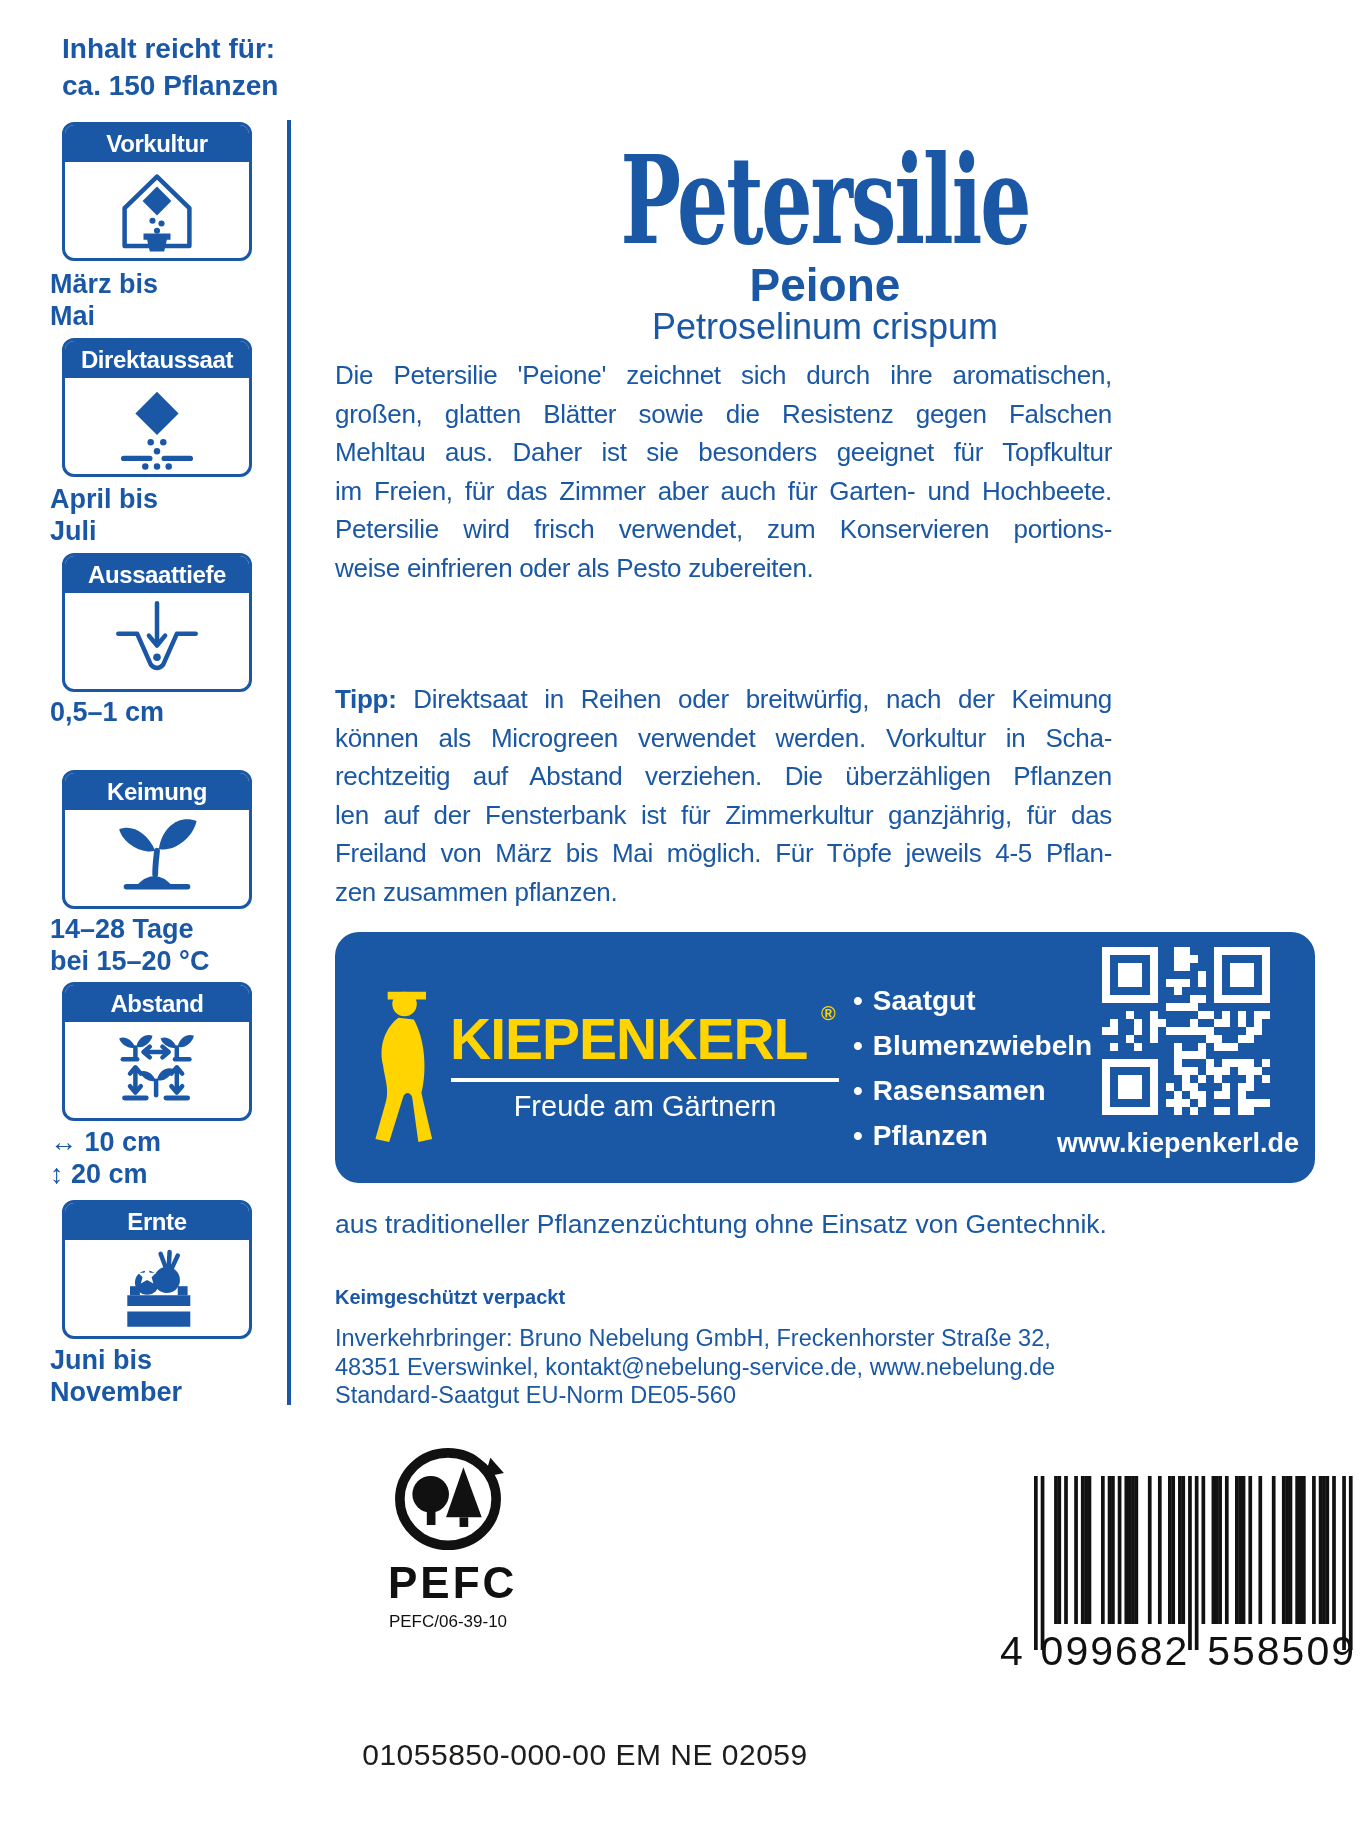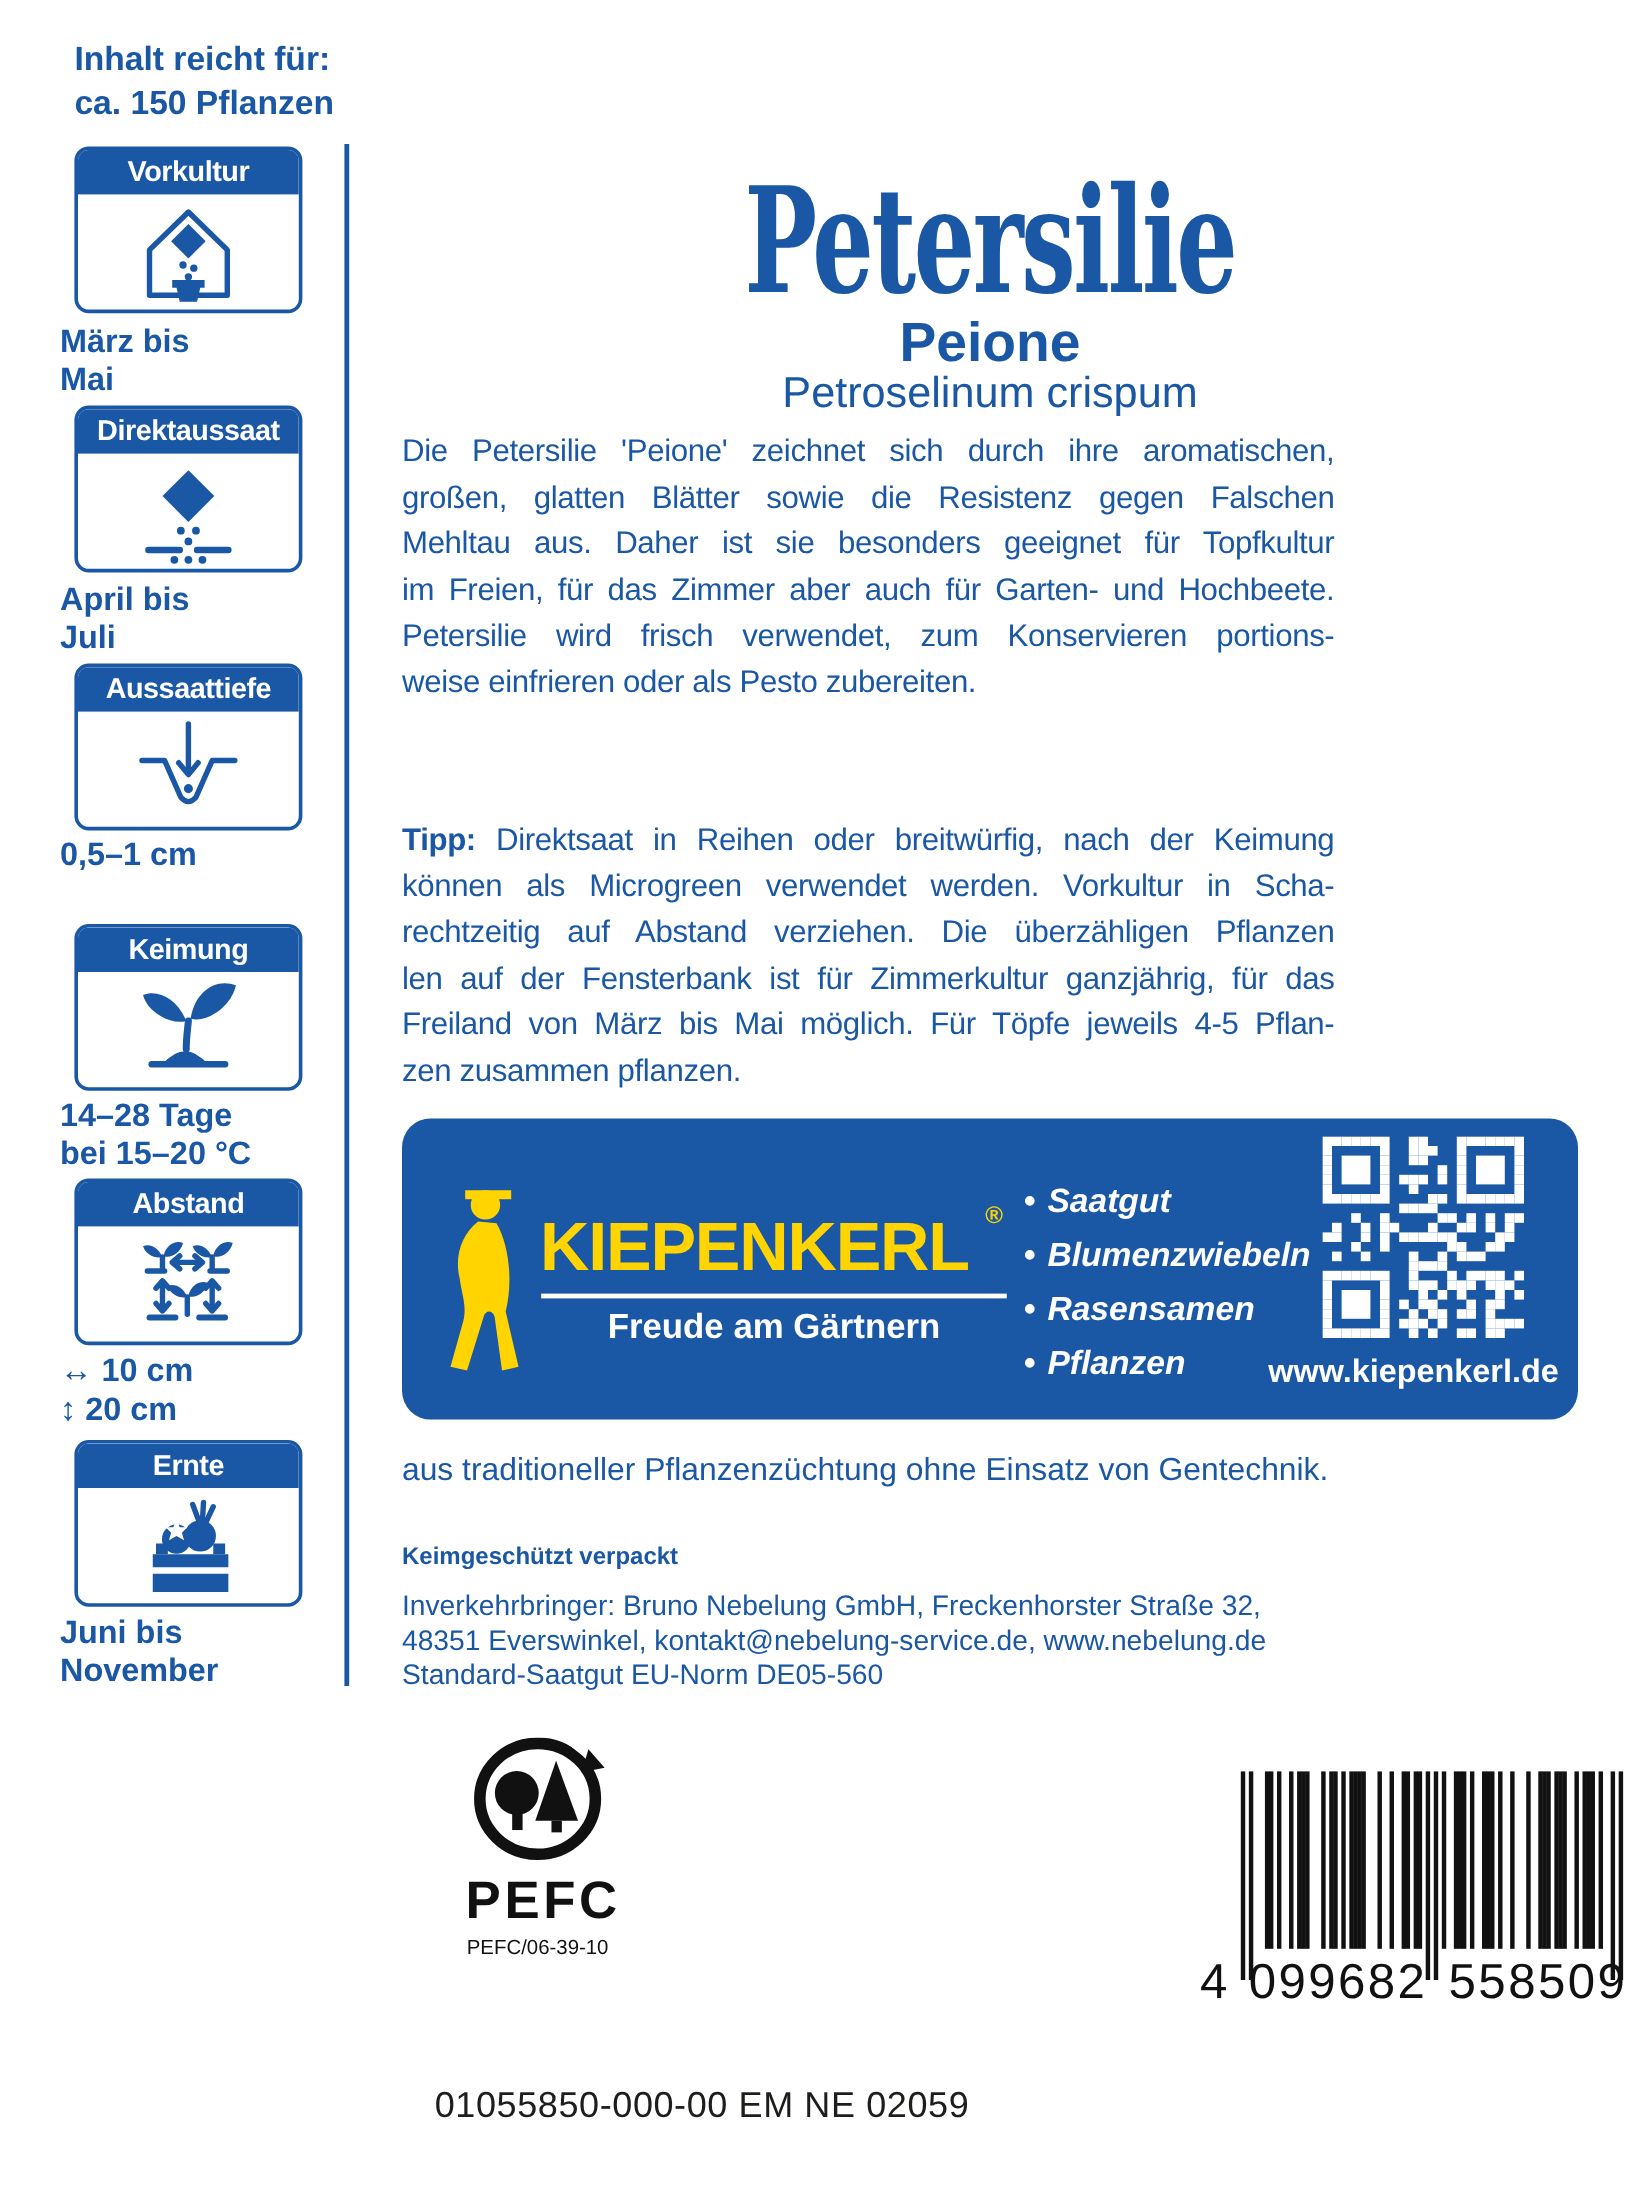--- a/index.html
+++ b/index.html
@@ -37,22 +37,22 @@
   .tip{top:680px;}
   
   .banner{position:absolute;left:335px;top:932px;width:980px;height:251px;background:#1a57a5;
           border-radius:24px;}
   .kman{position:absolute;left:22px;top:52px;width:92px;height:172px;}
   .brand{position:absolute;left:115px;top:74px;font-size:57px;font-weight:700;color:#ffd400;
          letter-spacing:-1px;}
   .reg{position:absolute;left:486px;top:70px;font-size:20px;color:#ffd400;font-weight:700;}
   .brand-underline{position:absolute;left:116px;top:146px;width:388px;height:3.5px;background:#fff;}
   .slogan{position:absolute;left:116px;top:158px;width:388px;text-align:center;color:#fff;
-          font-size:29px;font-weight:700;}
-  .products{position:absolute;left:518px;top:53px;color:#fff;font-size:28px;font-weight:700;font-style:italic;}
+          font-size:29px;font-weight:400;}
+  .products{position:absolute;left:518px;top:53px;color:#fff;font-size:28px;font-weight:700;}
   .prod{margin-bottom:13px;}
   .prod .pb{margin-right:10px;}
   .qr{position:absolute;left:767px;top:15px;width:168px;height:168px;}
   .website{position:absolute;right:16px;top:196px;color:#fff;font-size:27px;font-weight:700;}
   
   .quality{position:absolute;left:335px;top:1205px;width:800px;font-size:26.5px;line-height:38px;}
   .packed{position:absolute;left:335px;top:1286px;font-size:20px;font-weight:700;}
   .distrib{position:absolute;left:335px;top:1324px;width:800px;font-size:23.5px;line-height:28.5px;}
   
   .pefc{position:absolute;left:388px;top:1448px;width:120px;text-align:center;color:#111;}

